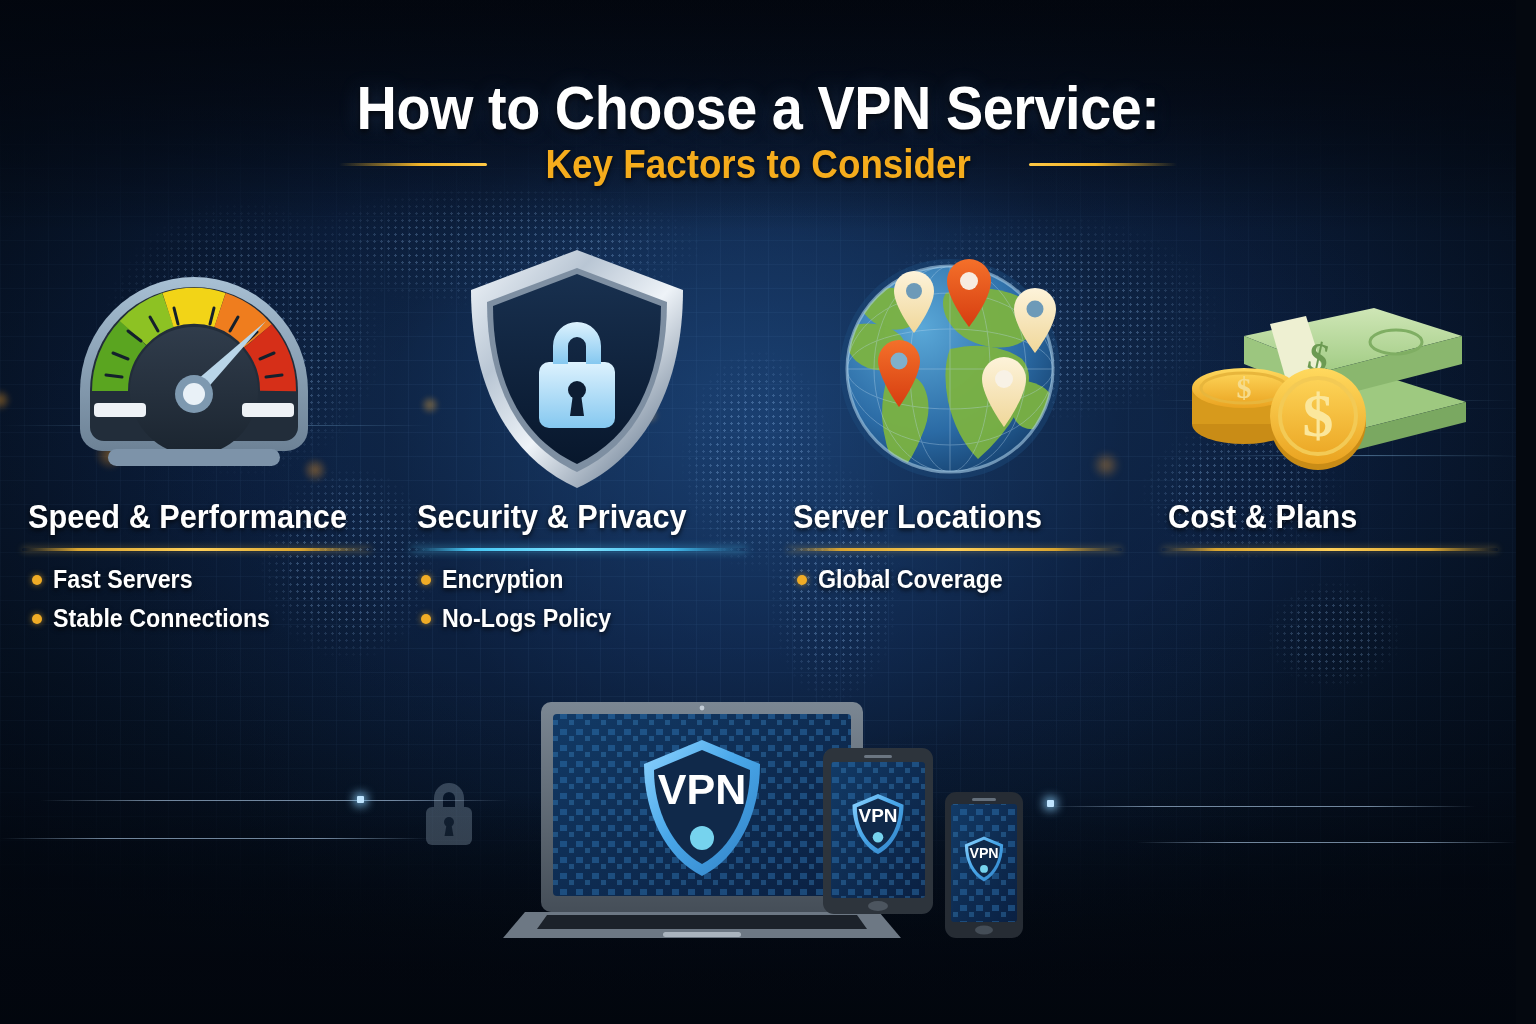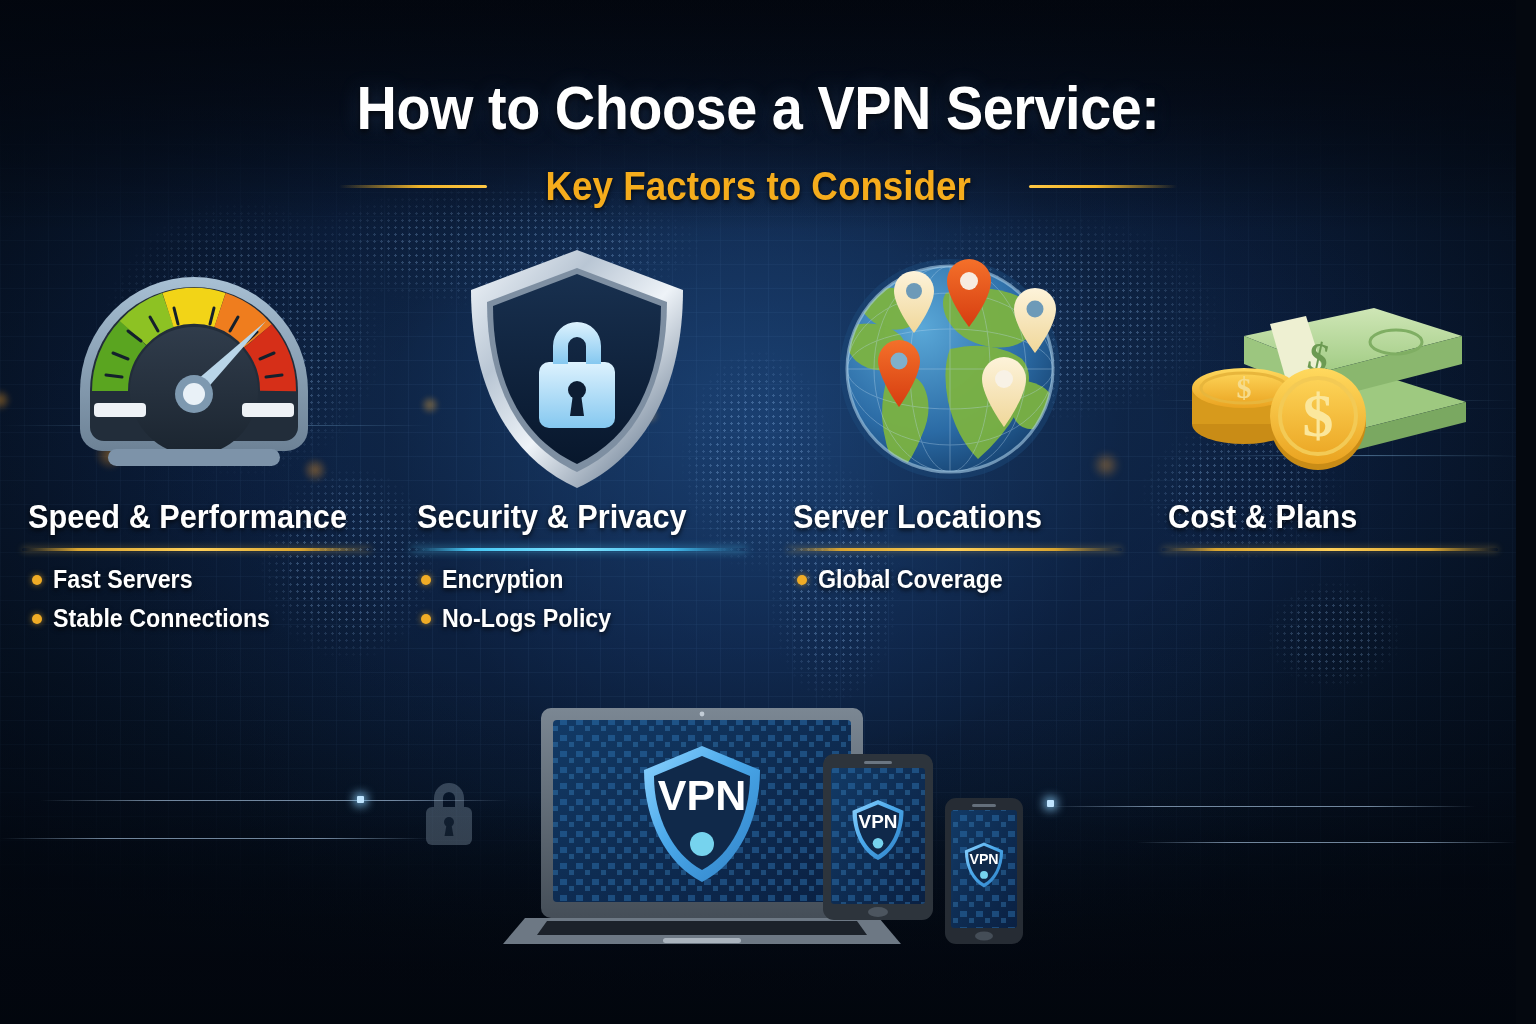--- a/index.html
+++ b/index.html
@@ -73,21 +73,21 @@
     filter:blur(3px);}
   .hline{position:absolute; height:1px; background:linear-gradient(90deg,transparent,rgba(150,210,255,.5),transparent);}
 
   
   .title{
     position:absolute; top:72px; left:0; width:100%; text-align:center;
     font-size:62px; font-weight:bold; color:#ffffff; letter-spacing:-.5px;
     transform:scaleX(.9); font-stretch:condensed;
     text-shadow:0 3px 7px rgba(0,0,0,.75), 0 0 22px rgba(120,180,255,.18);
   }
-  .subwrap{position:absolute; top:164px; left:0; width:100%;
+  .subwrap{position:absolute; top:142px; left:0; width:100%;
     display:flex; align-items:center; justify-content:center; gap:40px;}
   .subrule{width:148px; height:3px; border-radius:2px;}
   .subrule.l{background:linear-gradient(90deg, rgba(240,180,40,0) 0%, #f0b429 55%, #ffc845 100%);}
   .subrule.r{background:linear-gradient(270deg, rgba(240,180,40,0) 0%, #f0b429 55%, #ffc845 100%);}
   .subtitle{font-size:40px; font-weight:bold; color:#f5ac1c; transform:scaleX(.92);
     text-shadow:0 2px 6px rgba(0,0,0,.7);}
 
   
   .cols{position:absolute; top:240px; left:0; width:100%; height:430px;
     display:grid; grid-template-columns:repeat(4,1fr);}
@@ -102,21 +102,21 @@
   .divider.gold{background:linear-gradient(90deg,rgba(240,180,40,0) 0%, #d8a431 16%, #ffd05a 50%, #d8a431 80%, rgba(240,180,40,0) 100%);
     box-shadow:0 0 7px rgba(240,190,70,.45);}
   .blist{list-style:none; margin-left:14px;}
   .blist li{display:flex; align-items:center; gap:11px; margin-bottom:10px;}
   .dot{width:10px; height:10px; border-radius:50%; background:#f0ac26; flex:none;
     box-shadow:0 0 6px rgba(240,172,38,.65);}
   .btxt{font-size:25px; font-weight:bold; color:#fff; transform:scaleX(.93);
     transform-origin:left center; white-space:nowrap; text-shadow:0 2px 5px rgba(0,0,0,.8);}
 
   
-  .devices{position:absolute; left:495px; bottom:72px; width:560px; height:250px;}
+  .devices{position:absolute; left:495px; bottom:78px; width:560px; height:250px;}
   .watermark-lock{position:absolute; left:420px; bottom:175px; opacity:.30;}
   .net-line{position:absolute; height:1px; background:linear-gradient(90deg,transparent,rgba(185,215,245,.6) 25%,rgba(185,215,245,.6) 75%,transparent);}
   .node{position:absolute; width:7px; height:7px; background:#bfe4ff; border-radius:1px;
     box-shadow:0 0 10px 3px rgba(140,210,255,.75);}
 
   svg{display:block; overflow:visible;}
 </style>
 </head>
 <body>
 

